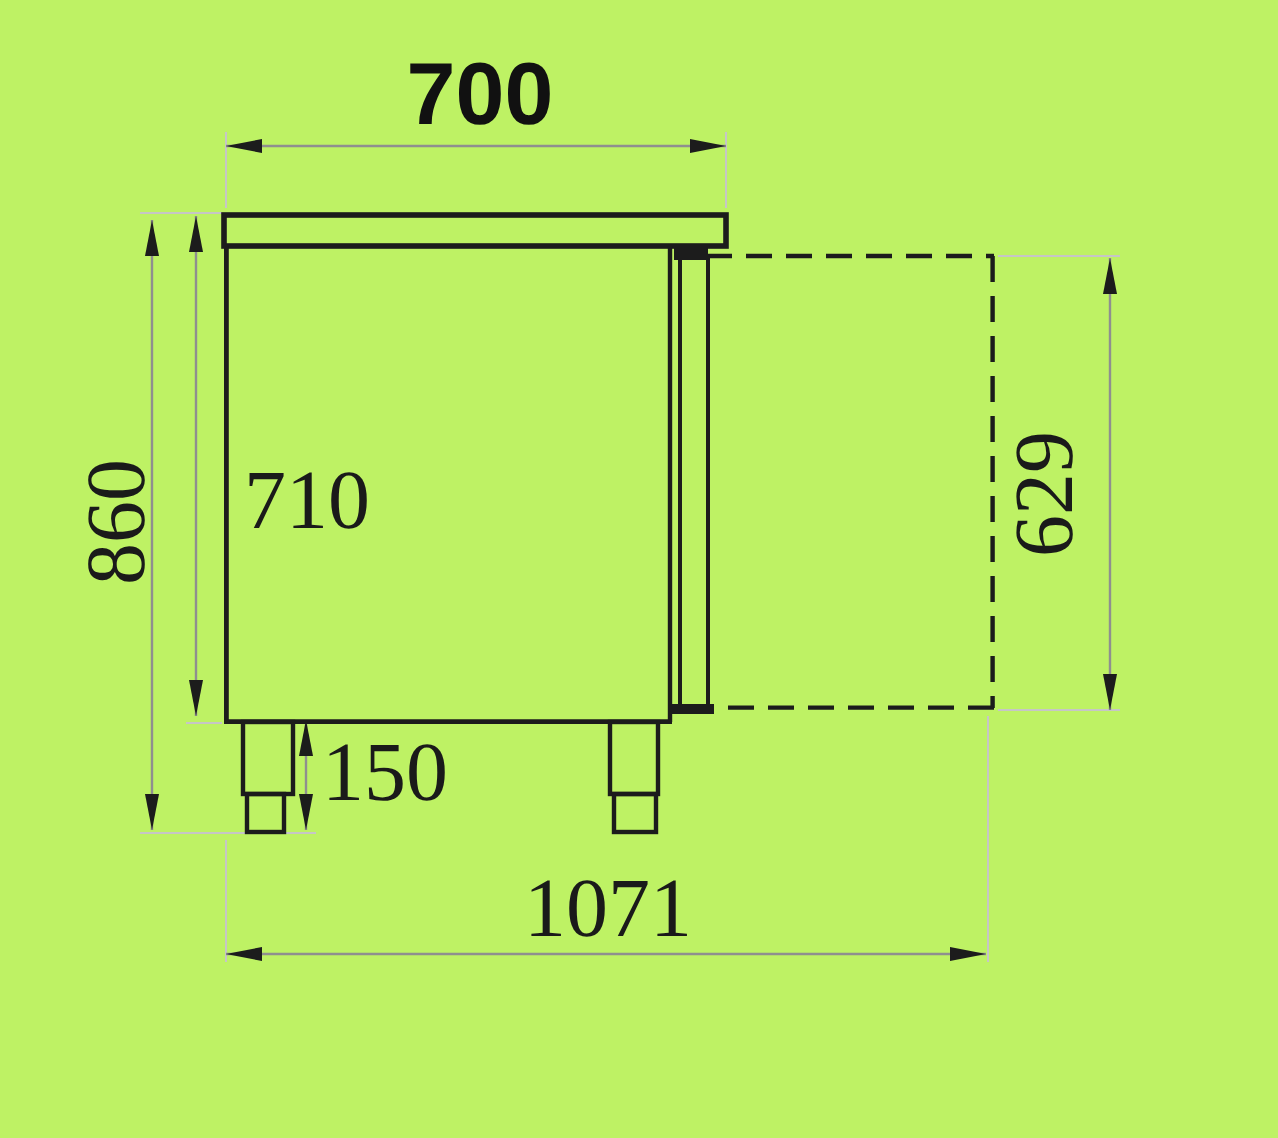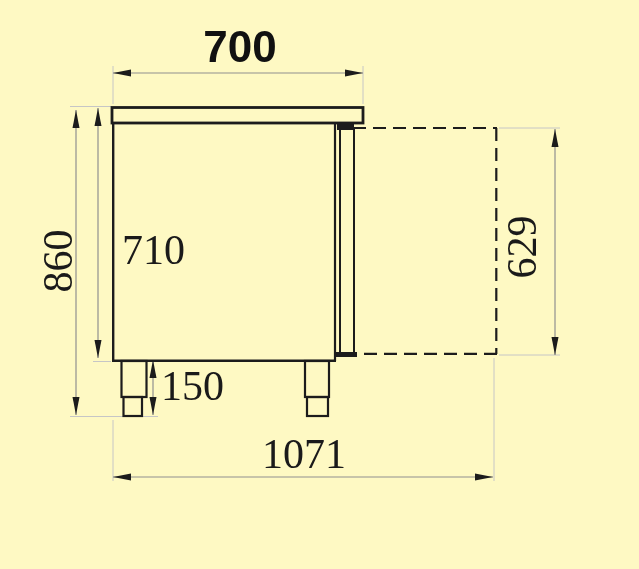--- a/index.html
+++ b/index.html
@@ -5,21 +5,21 @@
   html, body {
     margin: 0;
     padding: 0;
     background: #ffffff;
     font-family: "Liberation Serif", serif;
   }
   .canvas {
     position: relative;
     width: 639px;
     height: 569px;
-    background: #fef9c3;
+    background: #bef264;
     overflow: hidden;
   }
   svg { display: block; }
   .dim-text {
     font-family: "Liberation Serif", serif;
     font-size: 42px;
     fill: #1a1a1a;
   }
   .dim-text-bold {
     font-family: "Liberation Sans", sans-serif;

